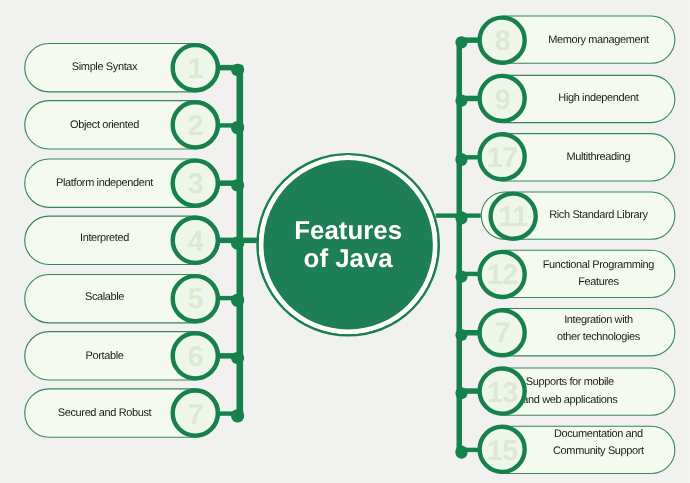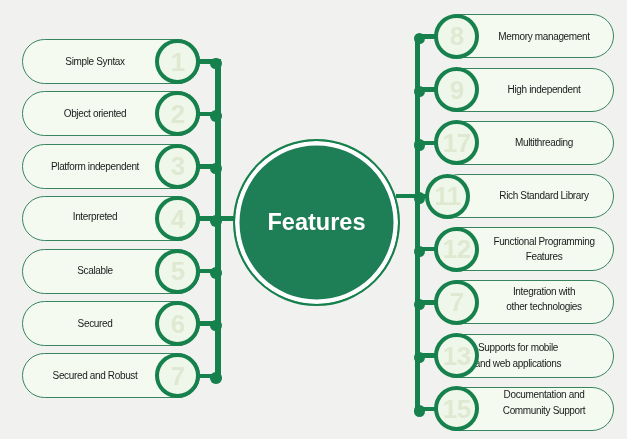--- a/index.html
+++ b/index.html
@@ -65,21 +65,21 @@
       <div class="num-circle" style="left: 155.2px; top: 248.6px;">
         <span class="num">5</span>
       </div>
       <div class="label" style="left: 22px; top: 248.6px; width: 146px; height: 45px;">Scalable</div>
       <div class="pill" style="left: 22px; top: 301px; width: 178px; height: 45px;"></div>
       <div class="stub" style="left: 196px; top: 321.2px; width: 25px;"></div>
       <div class="dot" style="left: 210.45px; top: 319.85px;"></div>
       <div class="num-circle" style="left: 155.2px; top: 301px;">
         <span class="num">6</span>
       </div>
-      <div class="label" style="left: 22px; top: 301px; width: 146px; height: 45px;">Secured</div>
+      <div class="label" style="left: 22px; top: 301px; width: 146px; height: 45px;">Portable</div>
       <div class="pill" style="left: 22px; top: 353.4px; width: 178px; height: 45px;"></div>
       <div class="stub" style="left: 196px; top: 373.6px; width: 25px;"></div>
       <div class="dot" style="left: 210.45px; top: 372.25px;"></div>
       <div class="num-circle" style="left: 155.2px; top: 353.4px;">
         <span class="num">7</span>
       </div>
       <div class="label" style="left: 22px; top: 353.4px; width: 146px; height: 45px;">Secured and Robust</div>
       <div class="pill" style="left: 437px; top: 14.4px; width: 177px; height: 44px;"></div>
       <div class="stub" style="left: 416px; top: 34.1px; width: 21px;"></div>
       <div class="dot" style="left: 413.55px; top: 32.75px;"></div>
@@ -97,21 +97,21 @@
       <div class="pill" style="left: 437px; top: 120.8px; width: 177px; height: 44px;"></div>
       <div class="stub" style="left: 416px; top: 140.5px; width: 21px;"></div>
       <div class="dot" style="left: 413.55px; top: 139.15px;"></div>
       <div class="num-circle" style="left: 434.2px; top: 120.3px;">
         <span class="num">17</span>
       </div>
       <div class="label" style="left: 481px; top: 120.8px; width: 126px; height: 44px;">Multithreading</div>
       <div class="pill" style="left: 437px; top: 174px; width: 177px; height: 44px;"></div>
       <div class="stub" style="left: 396px; top: 193.7px; width: 41px;"></div>
       <div class="dot" style="left: 413.55px; top: 192.35px;"></div>
-      <div class="num-circle" style="left: 425px; top: 173.5px;">
+      <div class="num-circle" style="left: 444px; top: 173.5px;">
         <span class="num">11</span>
       </div>
       <div class="label" style="left: 481px; top: 174px; width: 126px; height: 44px;">Rich Standard Library</div>
       <div class="pill" style="left: 437px; top: 227.2px; width: 177px; height: 44px;"></div>
       <div class="stub" style="left: 416px; top: 246.9px; width: 21px;"></div>
       <div class="dot" style="left: 413.55px; top: 245.55px;"></div>
       <div class="num-circle" style="left: 434.2px; top: 226.7px;">
         <span class="num">12</span>
       </div>
       <div class="label" style="left: 481px; top: 227.2px; width: 126px; height: 44px;">Functional Programming
@@ -137,15 +137,16 @@
       <div class="dot" style="left: 413.55px; top: 405.15px;"></div>
       <div class="num-circle" style="left: 434.2px; top: 386.3px;">
         <span class="num">15</span>
       </div>
       <div class="label" style="left: 481px; top: 386.8px; width: 126px; height: 32px;">Documentation and
 Community Support</div>
     </div>
 
   <div id="center-circle">
     <div class="ctext">Features</div>
+    <div class="ctext">of Java</div>
   </div>
 
 </div>
 
 </body></html>

